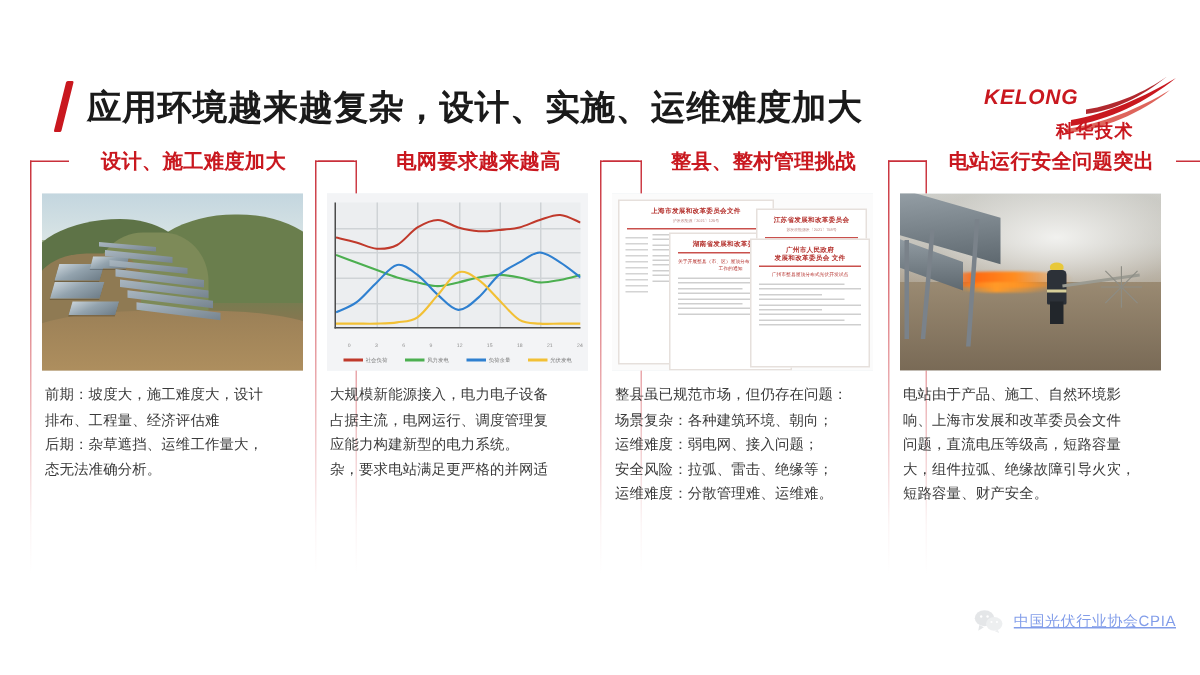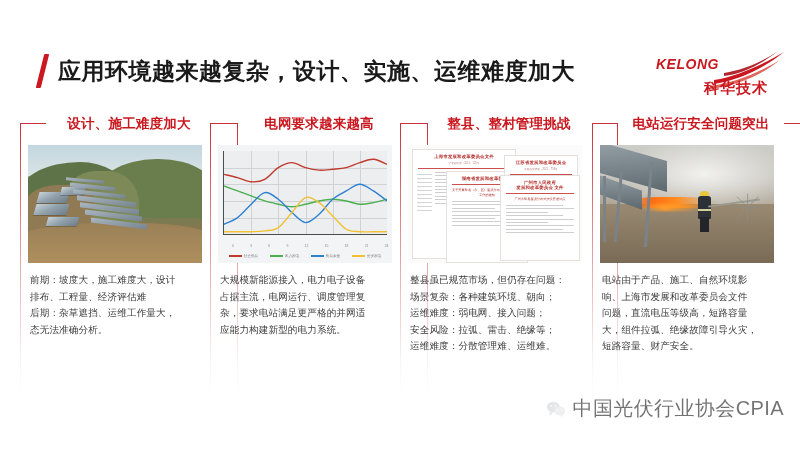--- a/index.html
+++ b/index.html
@@ -24,28 +24,28 @@
     letter-spacing: 0.5px; white-space: nowrap; line-height: 34px;
   }
   .logo { position: absolute; right: 14px; top: 28px; width: 132px; height: 52px; }
   .logo-word {
     position: absolute; left: 2px; top: 6px;
     font-size: 14px; font-weight: bold; font-style: italic;
     color: #c9181f; letter-spacing: 0.5px;
   }
   .logo-cn {
     position: absolute; left: 50px; top: 29px;
-    font-size: 15px; font-weight: bold; color: #c9181f; letter-spacing: 1px;
+    font-size: 12px; font-weight: bold; color: #c9181f; letter-spacing: 1px;
   }
   .logo-swoosh { position: absolute; left: 54px; top: 0px; }
 
   
   .cards { position: absolute; left: 0; top: 98px; width: 800px; height: 290px; }
   .card {
-    position: absolute; top: 16px; width: 218px; height: 285px;
+    position: absolute; top: 0; width: 218px; height: 285px;
   }
   .card-1 { left: 20px; }
   .card-2 { left: 210px; }
   .card-3 { left: 400px; }
   .card-4 { left: 592px; }
 
   
   .frame { position: absolute; left: 0; top: 9px; width: 100%; height: 276px; pointer-events: none; }
   .frame .edge-l, .frame .edge-r {
     position: absolute; top: 0; width: 1px; height: 100%;
@@ -126,21 +126,21 @@
   .fr-person { position:absolute; left:55%; top:39%; width:10%; height:34%; }
   .fr-helmet { position:absolute; left:24%; top:0; width:52%; height:13%; background:#e8c83a; border-radius:50% 50% 20% 20%; }
   .fr-body { position:absolute; left:12%; top:12%; width:76%; height:58%; background:#2c3138; border-radius:3px 3px 1px 1px; }
   .fr-legs { position:absolute; left:22%; top:66%; width:56%; height:36%; background:#22262b; }
   .fr-band { position:absolute; left:12%; top:44%; width:76%; height:7%; background:#d7cf9a; }
   .fr-hose { position:absolute; left:62%; top:48%; width:30%; height:1.5px; background:#9b9b92; transform:rotate(-8deg); }
 
   
   .footer { position:absolute; right:16px; bottom:28px; display:flex; align-items:center; gap:7px; opacity:.55; }
   .wechat-icon { width:20px; height:16px; position:relative; }
-  .footer-text { font-size:20px; color:#000000; letter-spacing:.4px; white-space:nowrap; }
+  .footer-text { font-size:10px; color:#1d4ed8; letter-spacing:.4px; white-space:nowrap;text-decoration:underline; }
 </style>
 </head>
 <body>
 
 <div class="slide">
 
   <div class="header">
     <div class="title-slash"></div>
     <div class="title-text">应用环境越来越复杂，设计、实施、运维难度加大</div>
 
@@ -248,22 +248,22 @@
               <div class="lg-item">
                 <span class="lg-swatch" style="background: rgb(242, 192, 53);"></span>
                 <span class="lg-text">光伏发电</span>
               </div>
             </div>
         </div>
       </div>
       <div class="card-body">
         <span class="ln">大规模新能源接入，电力电子设备</span>
         <span class="ln">占据主流，电网运行、调度管理复</span>
+        <span class="ln">应能力构建新型的电力系统。</span>
         <span class="ln">杂，要求电站满足更严格的并网适</span>
-        <span class="ln">应能力构建新型的电力系统。</span>
       </div>
     </div>
 
     <div class="card card-3">
       <div class="frame">
         <div class="edge-tl"></div>
           <div class="edge-tr"></div>
         <div class="edge-l"></div>
           <div class="edge-r"></div>
       </div>

